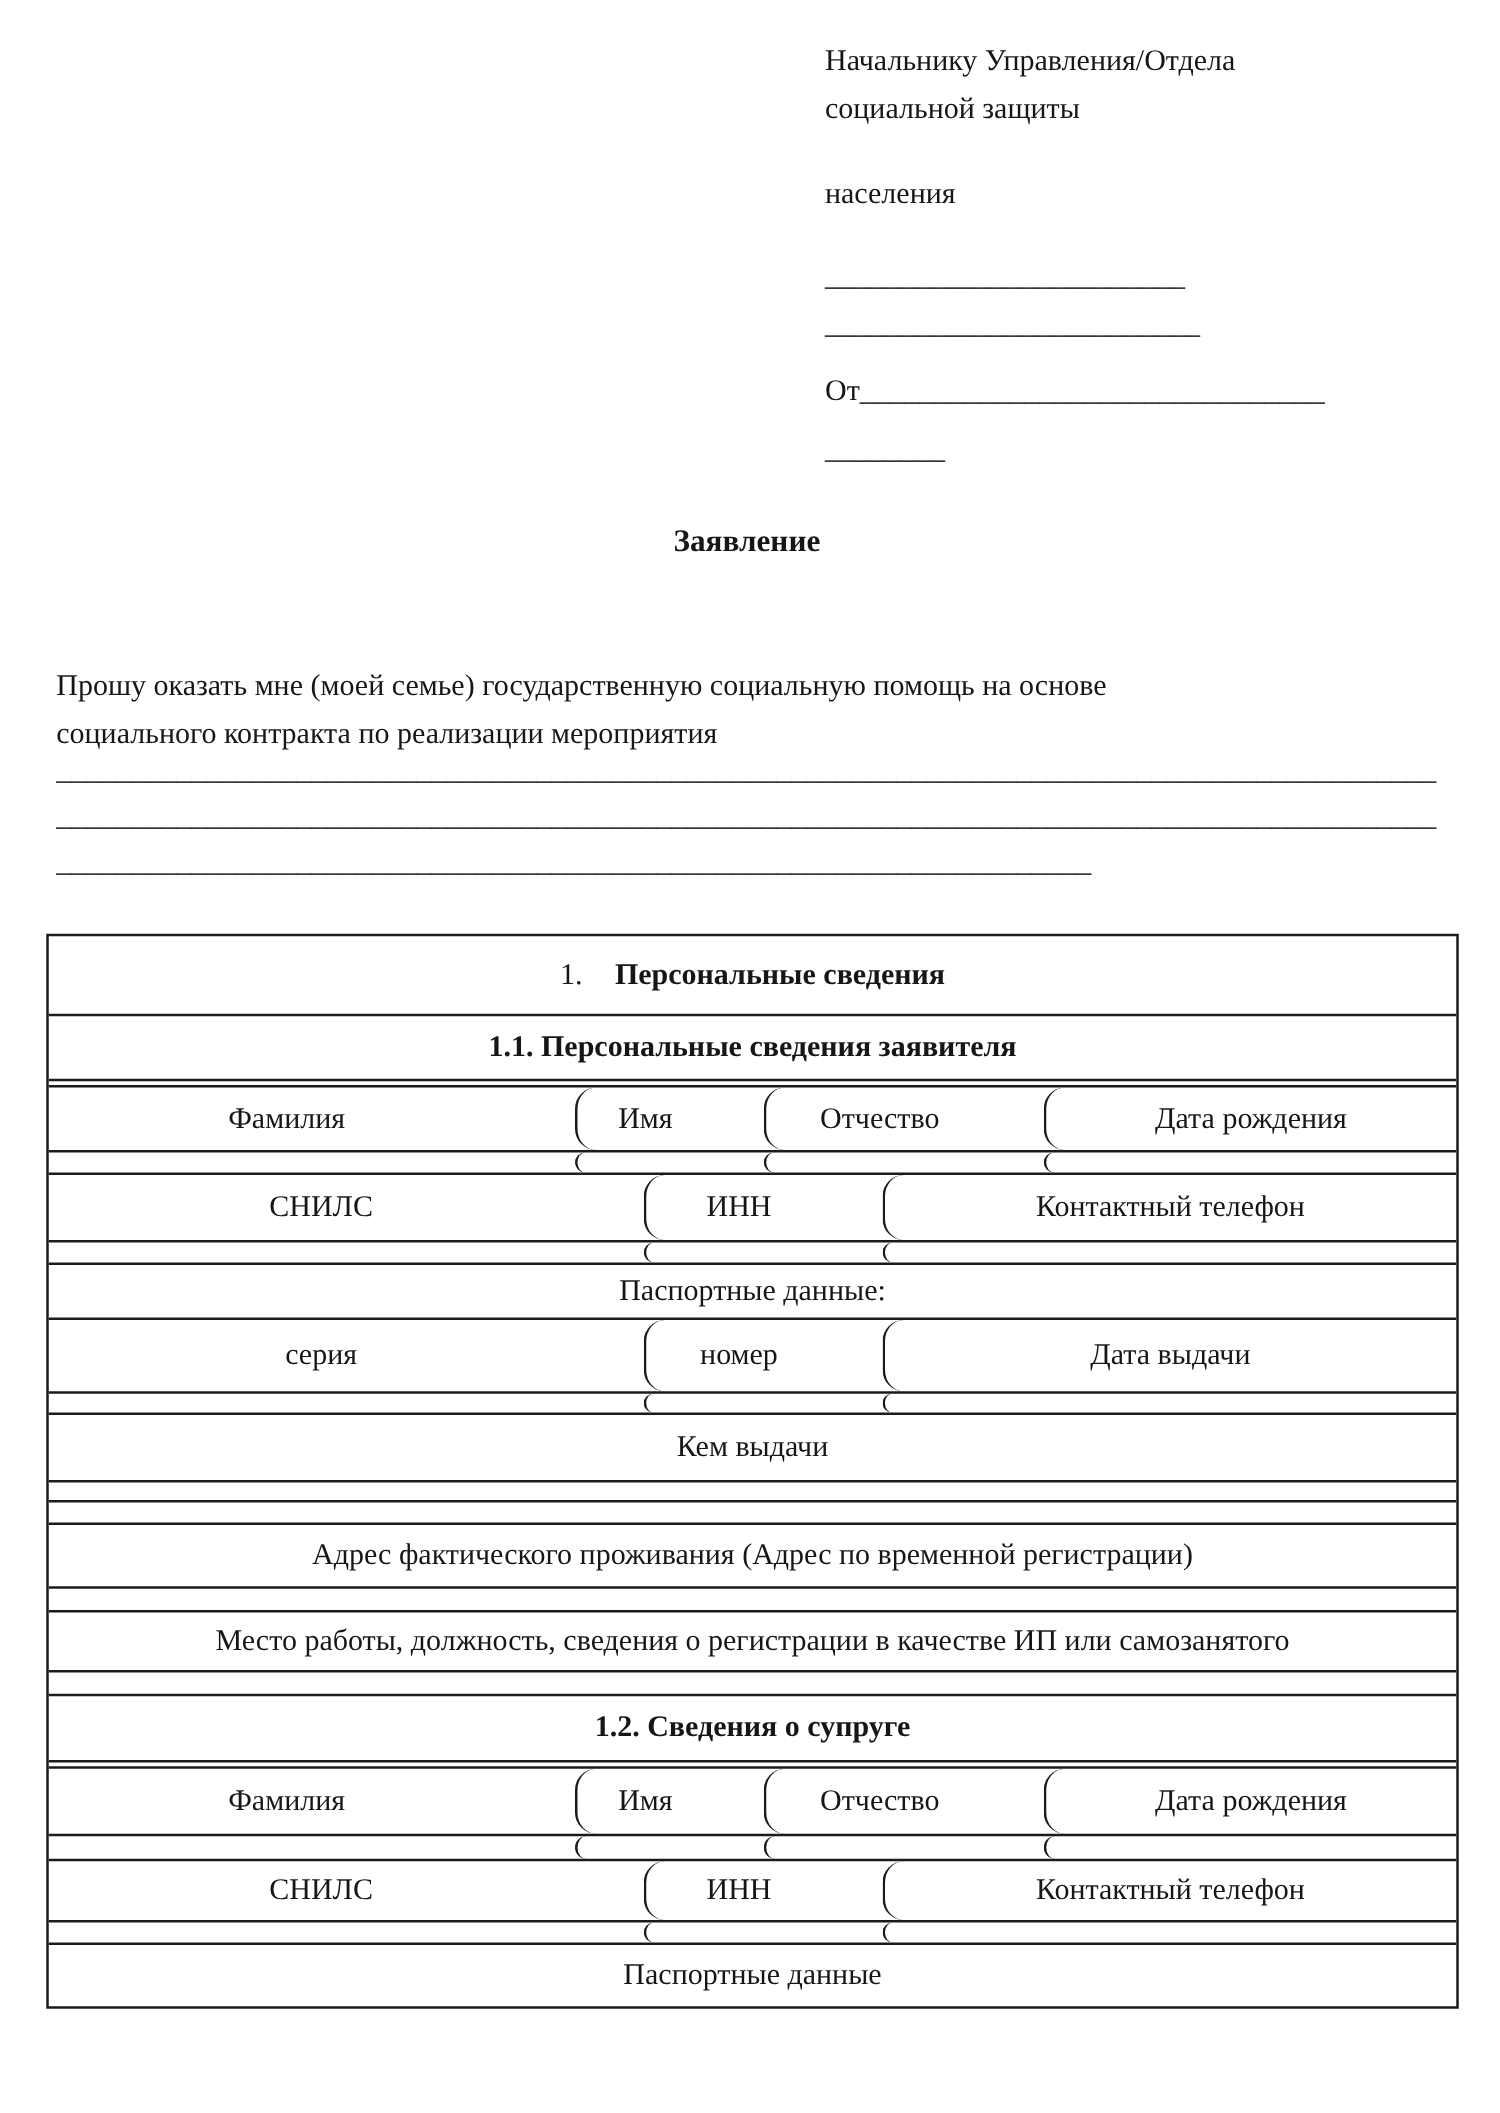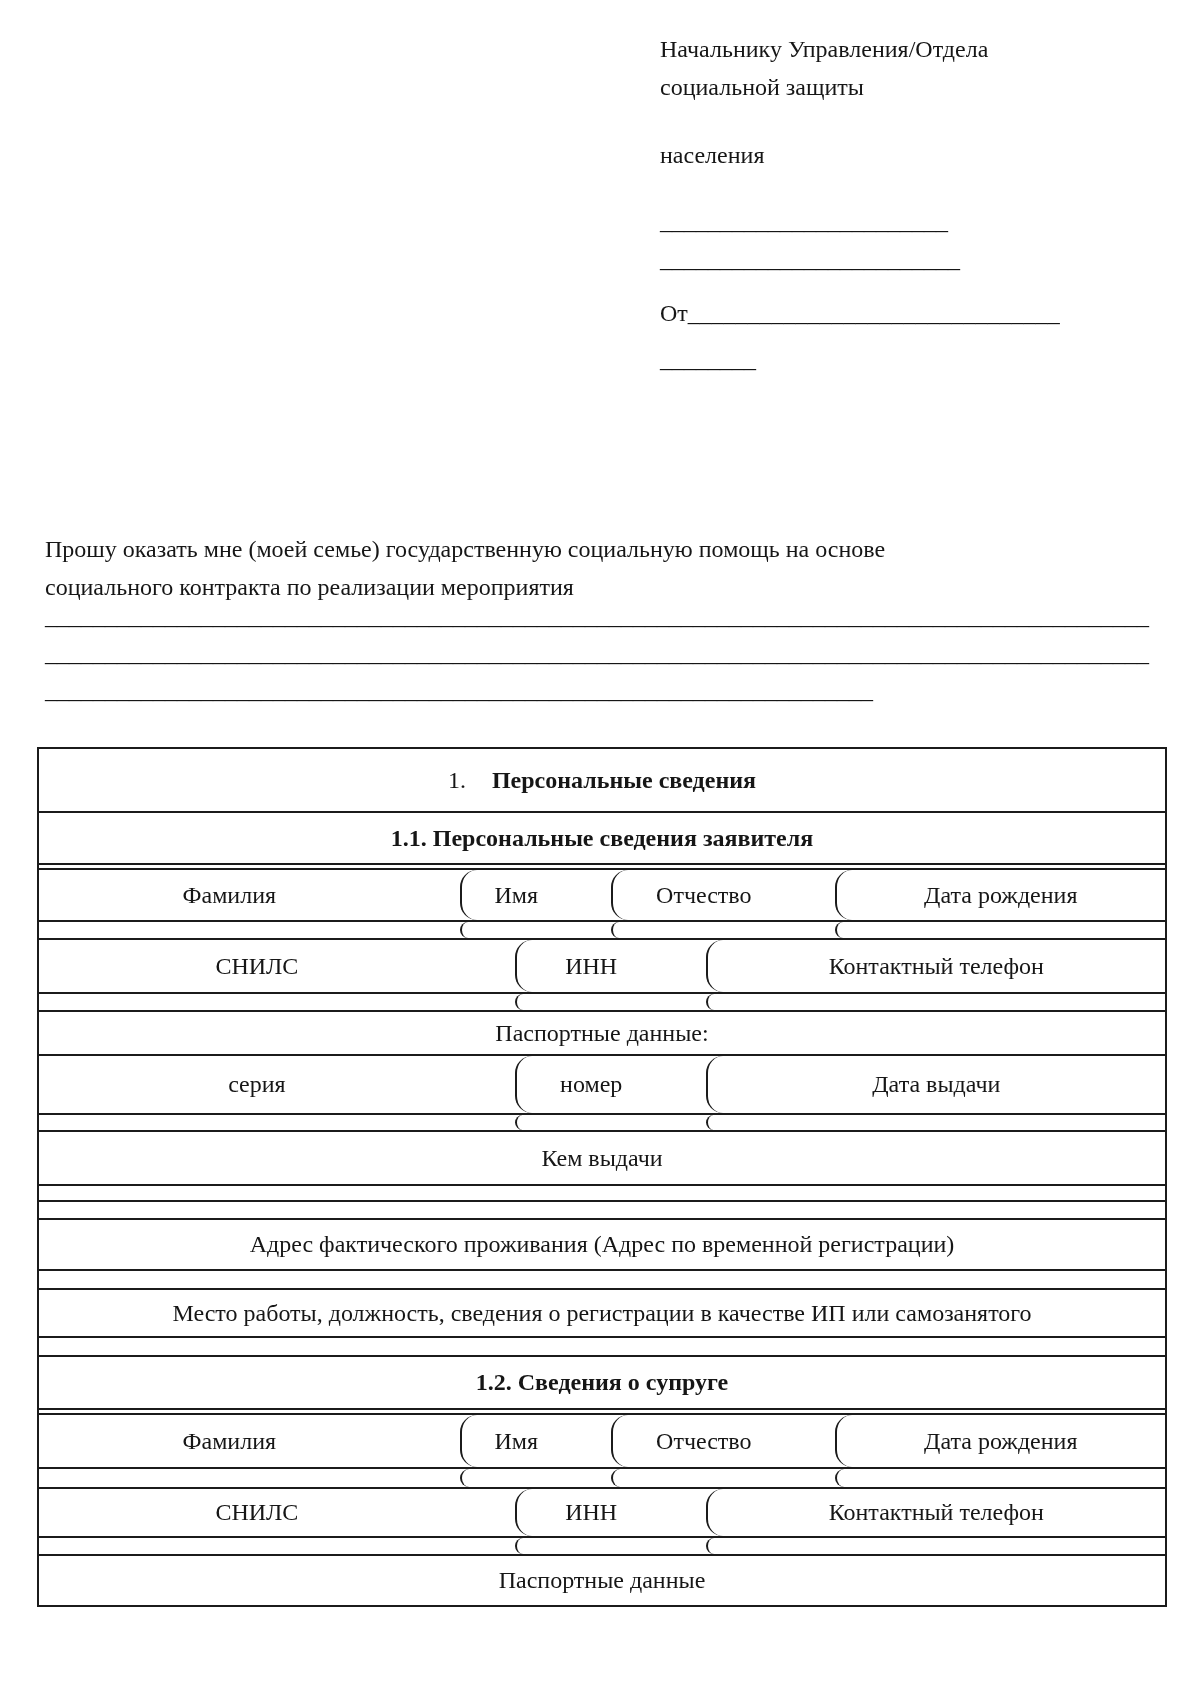--- a/index.html
+++ b/index.html
@@ -42,20 +42,21 @@
     <div>Начальнику Управления/Отдела</div>
     <div>социальной защиты</div>
     <div class="l3">населения</div>
     <div class="bl1">________________________</div>
     <div>_________________________</div>
     <div class="from-line"><span>От</span><span>_______________________________</span></div>
     <div class="bl3">________</div>
   </div>
 
   <div class="title">
+    <div>Заявление</div>
   </div>
 
   <div class="intro">Прошу оказать мне (моей семье) государственную социальную помощь на основе социального контракта по реализации мероприятия</div>
 
   <div class="intro-blanks">
     <div>____________________________________________________________________________________________</div>
     <div>____________________________________________________________________________________________</div>
     <div>_____________________________________________________________________</div>
   </div>
 

